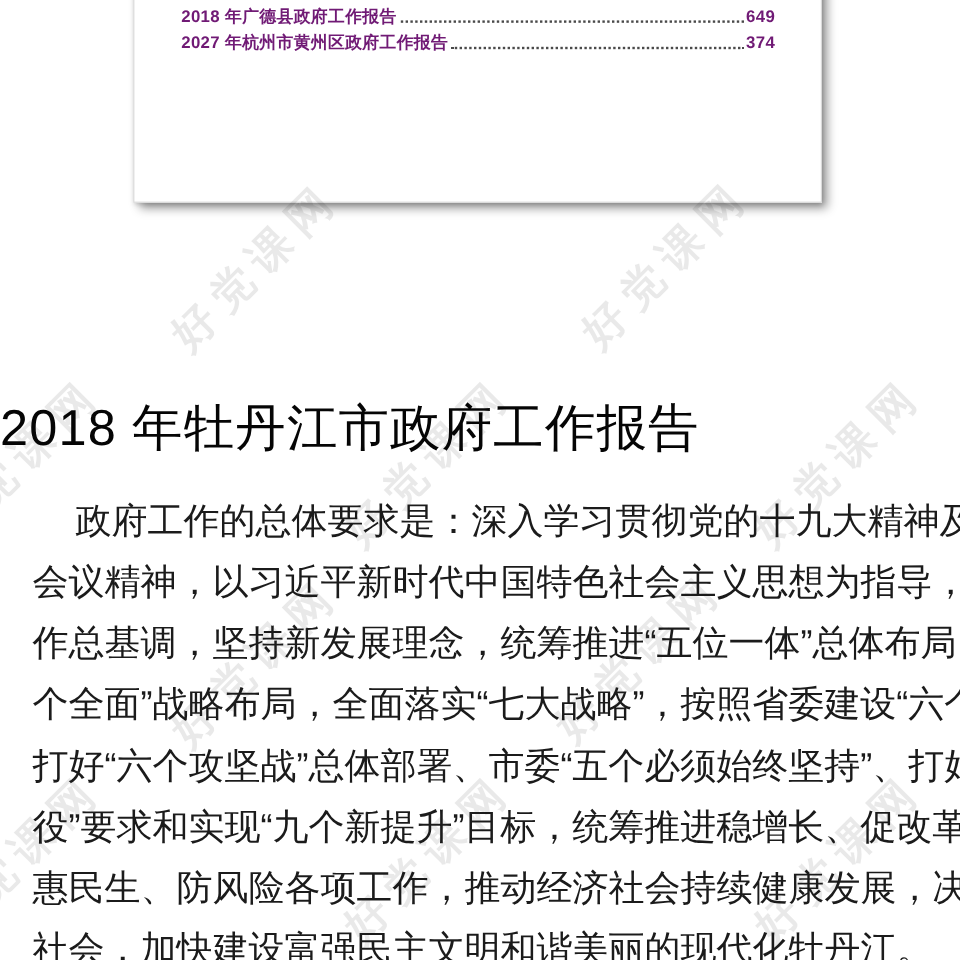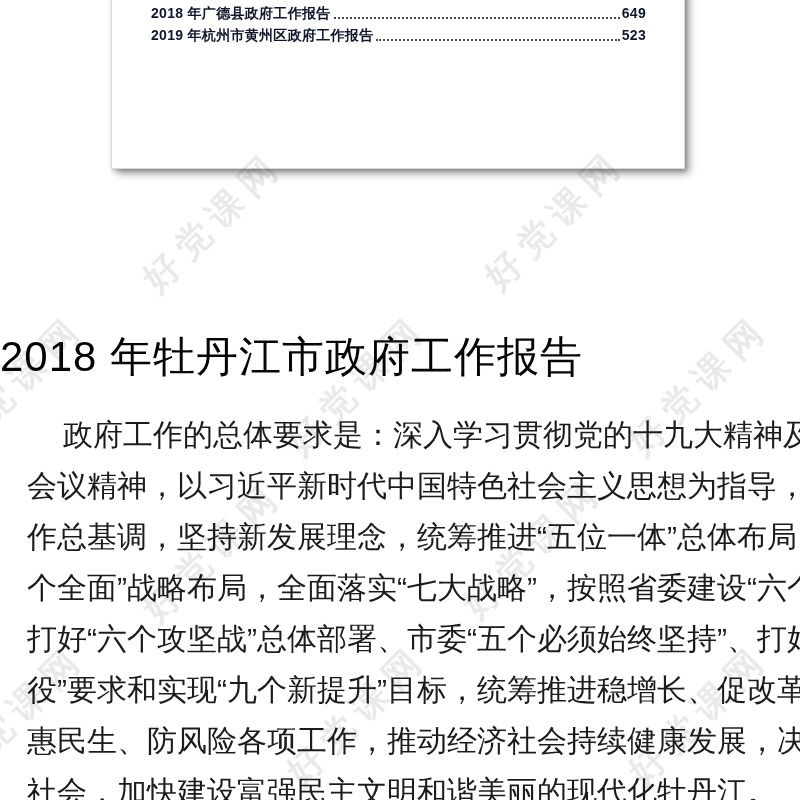--- a/index.html
+++ b/index.html
@@ -31,21 +31,21 @@
     left: 39px;
     right: 38px;
     top: 34px;
   }
   .toc-row {
     display: flex;
     align-items: flex-end;
     height: 22px;
     font-size: 14px;
     font-weight: 700;
-    color: #0f172a;
+    color: #701a75;
     letter-spacing: 0.3px;
     white-space: nowrap;
   }
   .toc-label { line-height: 20px; }
   .toc-leader {
     flex: 1;
     border-bottom: 2px dotted #4a4a4a;
     margin: 0 2px 4px 3px;
     min-width: 20px;
   }
@@ -107,23 +107,23 @@
 <div id="canvas">
 
   <div id="page1">
     <div id="toc">
       <div class="toc-row">
         <span class="toc-label">2018 年广德县政府工作报告</span>
         <span class="toc-leader"></span>
         <span class="toc-page">649</span>
       </div>
       <div class="toc-row">
-        <span class="toc-label">2019 年杭州市黄州区政府工作报告</span>
+        <span class="toc-label">2027 年杭州市黄州区政府工作报告</span>
         <span class="toc-leader"></span>
-        <span class="toc-page">523</span>
+        <span class="toc-page">374</span>
       </div>
     </div>
   </div>
 
   <div id="watermark-layer">
       <div class="wm" style="left: 213px; top: 222px; color: rgba(0, 0, 0, 0.086);">好党课网</div>
       <div class="wm" style="left: 555px; top: 220px; color: rgba(0, 0, 0, 0.086);">好党课网</div>
       <div class="wm" style="left: 15px; top: 385px; color: rgba(0, 0, 0, 0.086);">好党课网</div>
       <div class="wm" style="left: 357px; top: 385px; color: rgba(0, 0, 0, 0.086);">好党课网</div>
       <div class="wm" style="left: 699px; top: 385px; color: rgba(0, 0, 0, 0.086);">好党课网</div>

